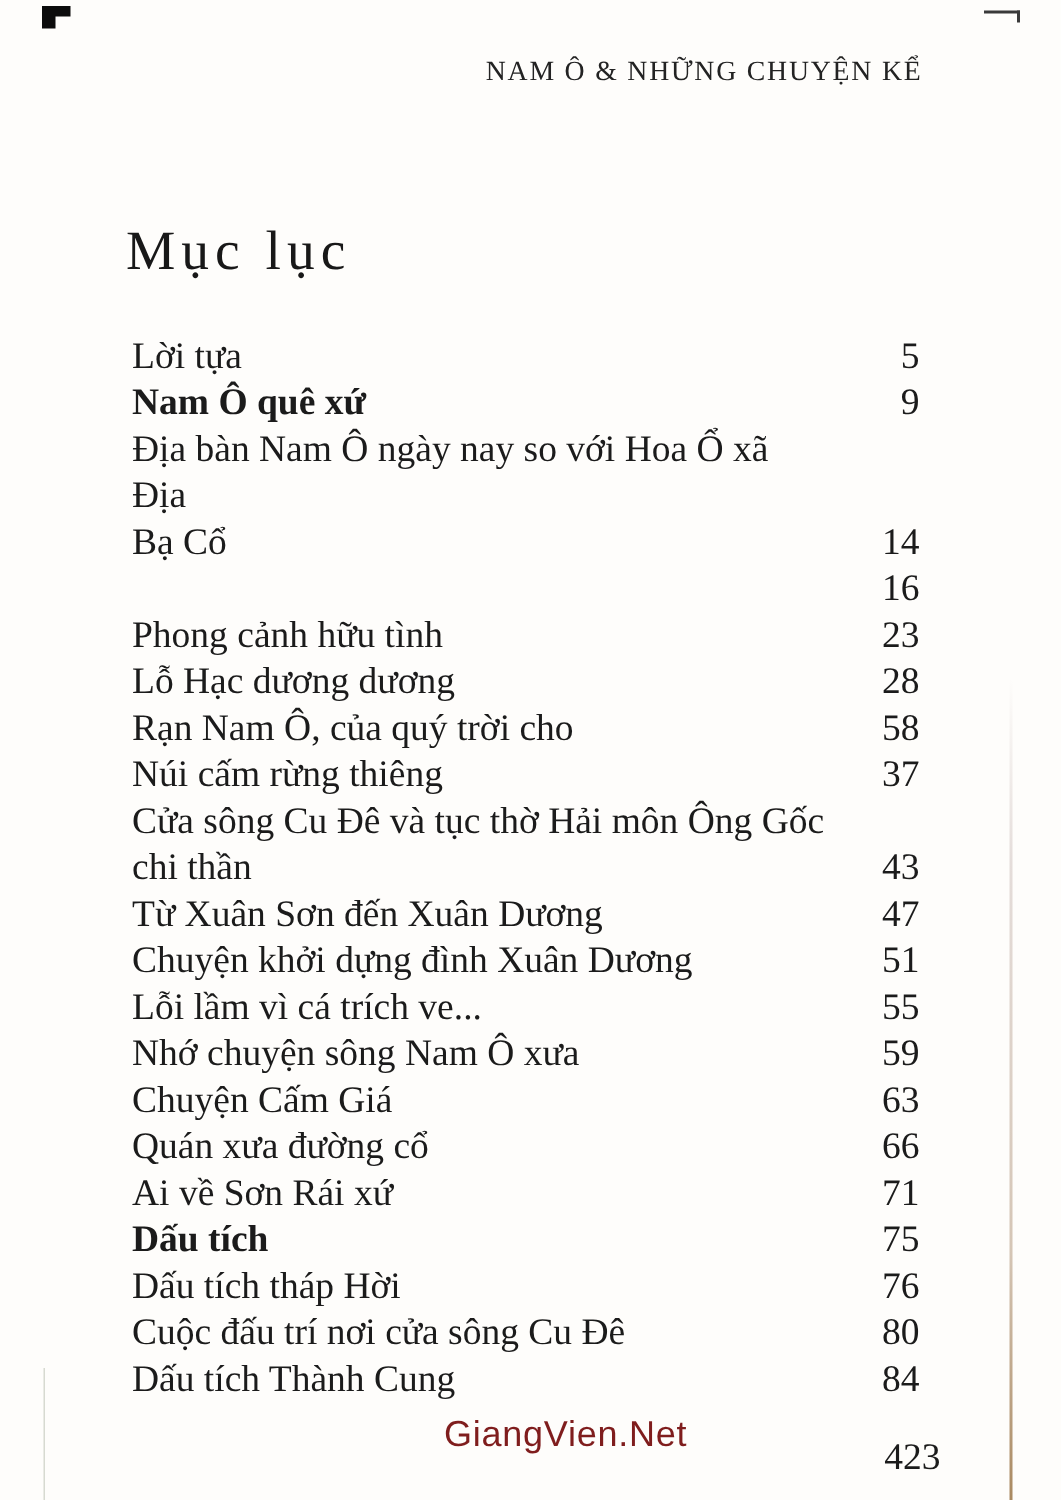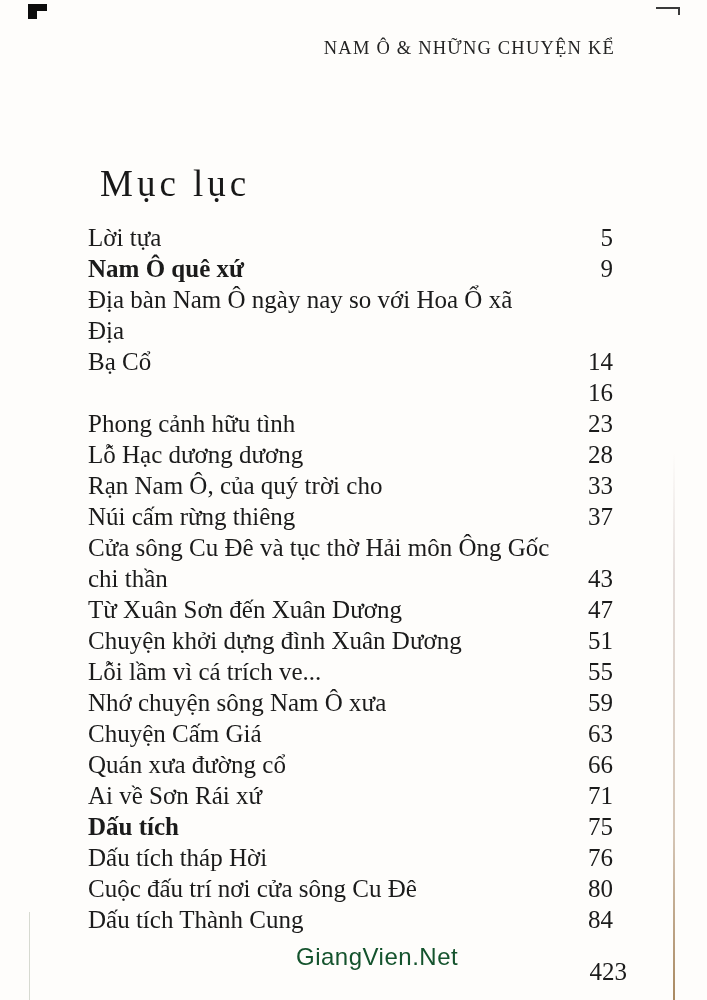--- a/index.html
+++ b/index.html
@@ -46,21 +46,21 @@
   }
   .running-head {
     position: absolute; top: 38px; right: 92px;
     font-size: 18.5px; letter-spacing: 1.2px;
     color: #232323;
     white-space: nowrap;
     text-align: center;
   }
   .title {
     position: absolute; left: 84px; top: 146px;
-    margin: 16px;
+    margin: 0;
     font-size: 37px; font-weight: normal;
     letter-spacing: 4px;
     color: #181818;
   }
   .toc {
     position: absolute; left: 88px; top: 222px;
     width: 525px;
   }
   .toc-row {
     display: flex;
@@ -129,21 +129,21 @@
       <span class="toc-page">23</span>
     </div>
 
     <div class="toc-row">
       <span class="toc-title">Lỗ Hạc dương dương</span>
       <span class="toc-page">28</span>
     </div>
 
     <div class="toc-row">
       <span class="toc-title">Rạn Nam Ô, của quý trời cho</span>
-      <span class="toc-page">33</span>
+      <span class="toc-page">58</span>
     </div>
 
     <div class="toc-row">
       <span class="toc-title">Núi cấm rừng thiêng</span>
       <span class="toc-page">37</span>
     </div>
 
     <div class="toc-row">
       <span class="toc-title">Cửa sông Cu Đê và tục thờ Hải môn Ông Gốc
 chi thần</span>
@@ -201,15 +201,15 @@
     </div>
 
     <div class="toc-row">
       <span class="toc-title">Dấu tích Thành Cung</span>
       <span class="toc-page">84</span>
     </div>
   </div>
 
   <div class="folio">423</div>
 
-  <div class="watermark" style="color: #14532d;">GiangVien.Net</div>
+  <div class="watermark" style="color: #7f1d1d;">GiangVien.Net</div>
 
 </div>
 
 </body></html>

